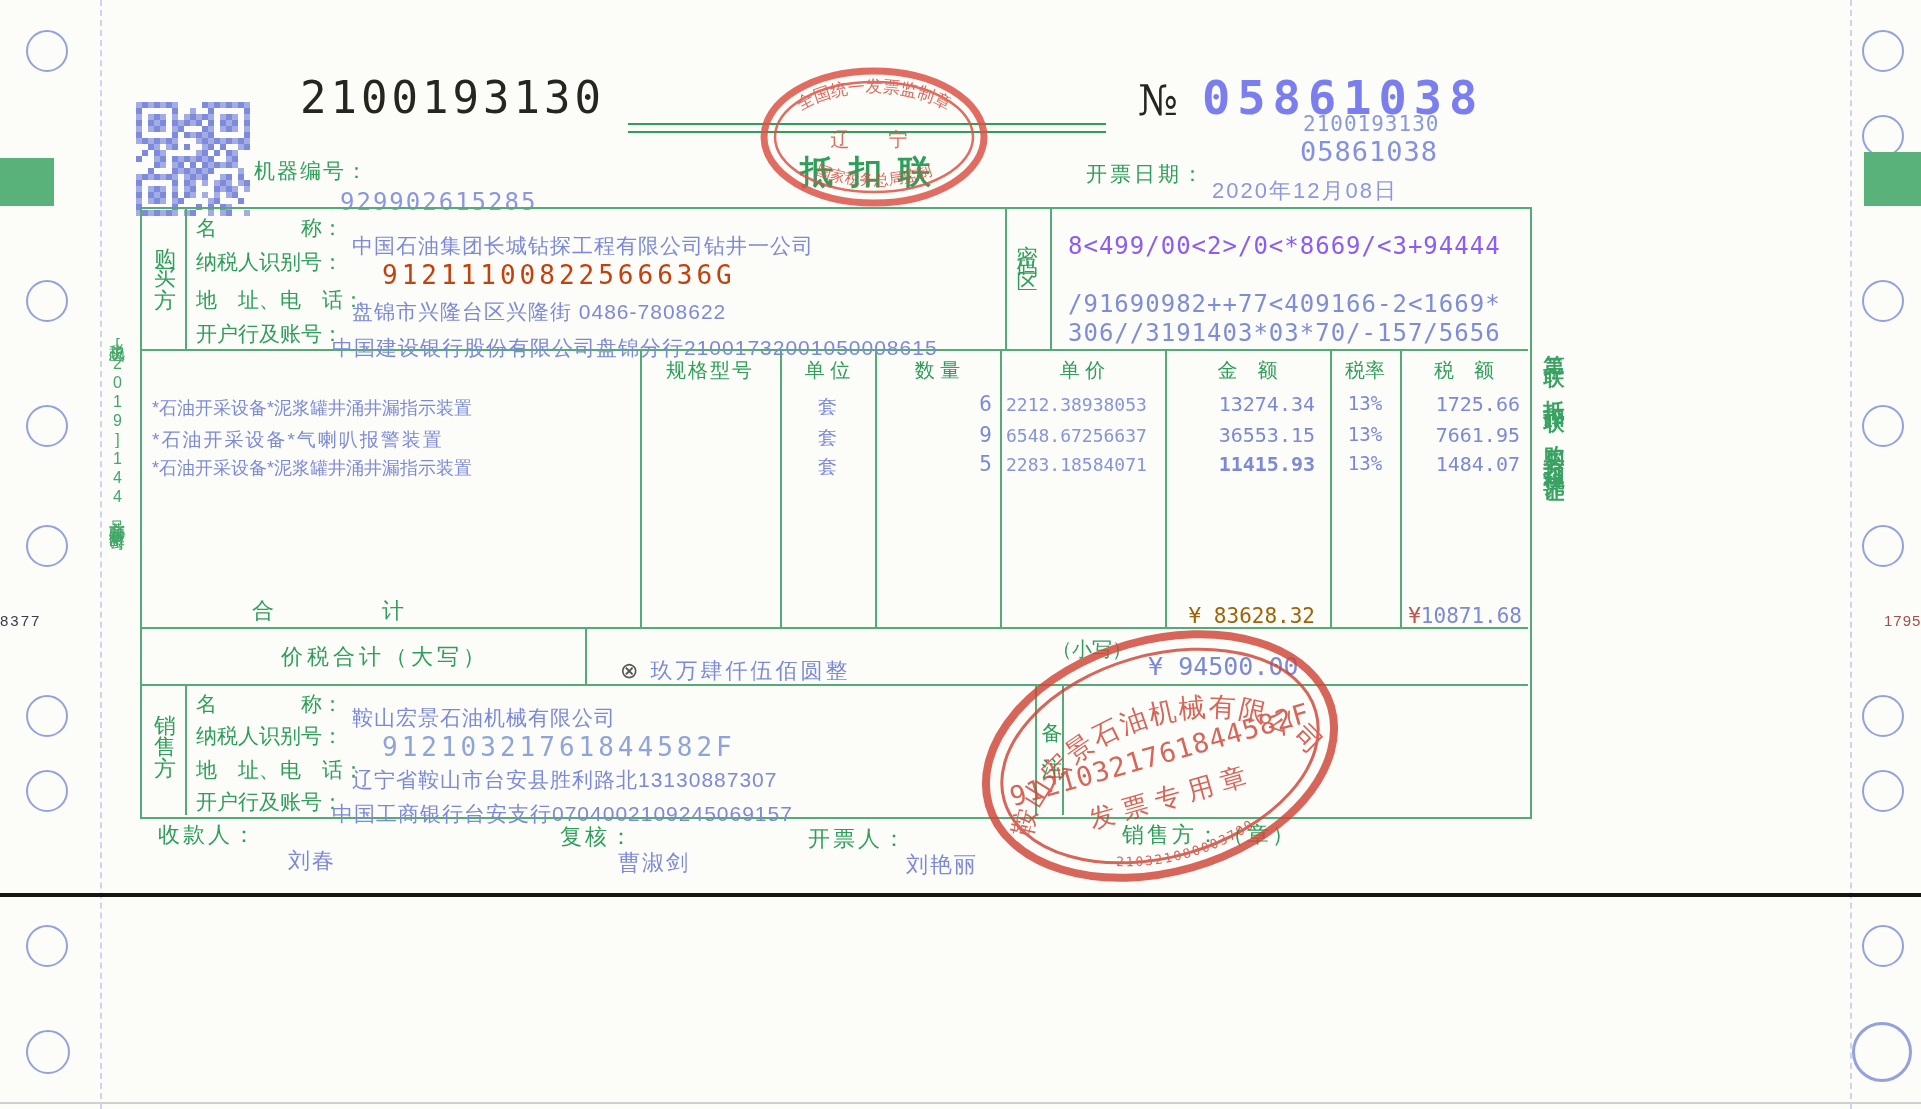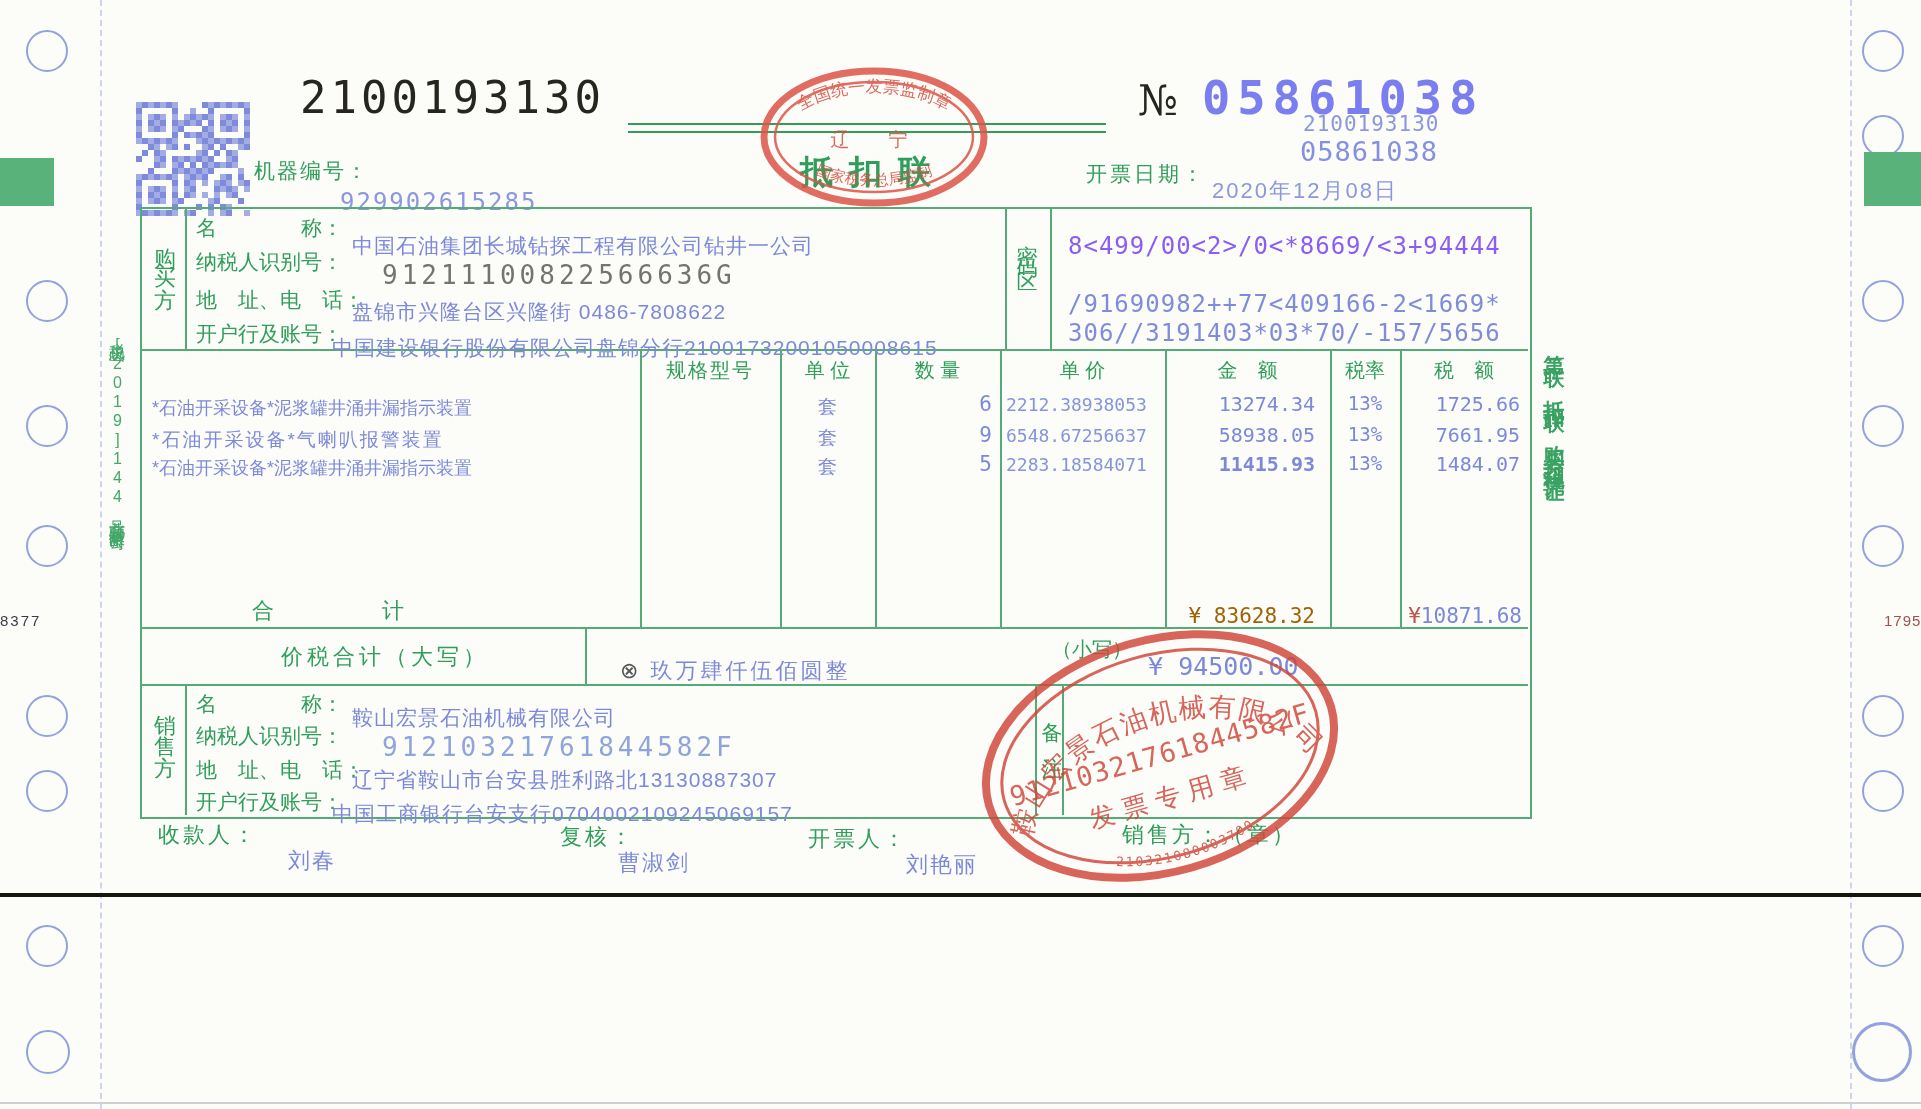--- a/index.html
+++ b/index.html
@@ -336,21 +336,21 @@
   <div class="line vline" style="left:1035px;top:684px;height:131px;"></div>
   <div class="line vline" style="left:1062px;top:684px;height:131px;"></div>
 
   <div class="abs g vtext" style="left:150px;top:230px;height:100px;font-size:22px;letter-spacing:20px;">购买方</div>
   <div class="abs g" style="left:196px;top:214px;font-size:21px;">名　　　　称：</div>
   <div class="abs g" style="left:196px;top:248px;font-size:21px;">纳税人识别号：</div>
   <div class="abs g" style="left:196px;top:286px;font-size:21px;">地　址、电　话：</div>
   <div class="abs g" style="left:196px;top:320px;font-size:21px;">开户行及账号：</div>
 
   <div class="abs b" style="left:352px;top:232px;font-size:21px;letter-spacing:1px;">中国石油集团长城钻探工程有限公司钻井一公司</div>
-  <div class="abs mono" style="left:382px;top:260px;font-size:26px;color:#737373;letter-spacing:4px;">91211100822566636G</div>
+  <div class="abs mono" style="left:382px;top:260px;font-size:26px;color:#c2410c;letter-spacing:4px;">91211100822566636G</div>
   <div class="abs b" style="left:352px;top:298px;font-size:21px;letter-spacing:1px;">盘锦市兴隆台区兴隆街 0486-7808622</div>
   <div class="abs b strike-host" style="left:332px;top:334px;font-size:21px;letter-spacing:1px;z-index:2;">中国建设银行股份有限公司盘锦分行21001732001050008615</div>
 
   <div class="abs g vtext" style="left:1013px;top:228px;height:105px;font-size:21px;letter-spacing:14px;">密码区</div>
   <div class="abs mono" style="left:1068px;top:232px;font-size:24px;color:#8b5cf6;letter-spacing:1px;">8&lt;499/00&lt;2&gt;/0&lt;*8669/&lt;3+94444</div>
   <div class="abs mono" style="left:1068px;top:290px;font-size:24px;color:#7f8cda;letter-spacing:1px;">/91690982++77&lt;409166-2&lt;1669*</div>
   <div class="abs mono" style="left:1068px;top:319px;font-size:24px;color:#7f8cda;letter-spacing:1px;">306//3191403*03*70/-157/5656</div>
 
   <div class="abs g center" style="left:640px;top:357px;width:140px;font-size:20px;letter-spacing:2px;">规格型号</div>
   <div class="abs g center" style="left:780px;top:357px;width:95px;font-size:20px;">单 位</div>
@@ -365,21 +365,21 @@
   <div class="abs b right-align mono" style="left:880px;top:392px;width:112px;font-size:21px;">6</div>
   <div class="abs mono" style="left:1006px;top:394px;font-size:18px;color:#8694dc;">2212.38938053</div>
   <div class="abs b right-align mono" style="left:1170px;top:392px;width:145px;font-size:20px;">13274.34</div>
   <div class="abs b center mono" style="left:1330px;top:392px;width:70px;font-size:19px;">13%</div>
   <div class="abs b right-align mono" style="left:1400px;top:392px;width:120px;font-size:20px;">1725.66</div>
 
   <div class="abs b" style="left:152px;top:427px;font-size:19px;letter-spacing:2px;">*石油开采设备*气喇叭报警装置</div>
   <div class="abs b center" style="left:780px;top:425px;width:95px;font-size:19px;">套</div>
   <div class="abs b right-align mono" style="left:880px;top:423px;width:112px;font-size:21px;">9</div>
   <div class="abs mono" style="left:1006px;top:425px;font-size:18px;color:#8694dc;">6548.67256637</div>
-  <div class="abs b right-align mono" style="left:1170px;top:423px;width:145px;font-size:20px;">58938.05</div>
+  <div class="abs b right-align mono" style="left:1170px;top:423px;width:145px;font-size:20px;">36553.15</div>
   <div class="abs b center mono" style="left:1330px;top:423px;width:70px;font-size:19px;">13%</div>
   <div class="abs b right-align mono" style="left:1400px;top:423px;width:120px;font-size:20px;">7661.95</div>
 
   <div class="abs b" style="left:152px;top:456px;font-size:18px;">*石油开采设备*泥浆罐井涌井漏指示装置</div>
   <div class="abs b center" style="left:780px;top:454px;width:95px;font-size:19px;">套</div>
   <div class="abs b right-align mono" style="left:880px;top:452px;width:112px;font-size:21px;">5</div>
   <div class="abs mono" style="left:1006px;top:454px;font-size:18px;color:#8694dc;">2283.18584071</div>
   <div class="abs b right-align mono" style="left:1170px;top:452px;width:145px;font-size:20px;font-weight:bold;">11415.93</div>
   <div class="abs b center mono" style="left:1330px;top:452px;width:70px;font-size:19px;">13%</div>
   <div class="abs b right-align mono" style="left:1400px;top:452px;width:120px;font-size:20px;">1484.07</div>

